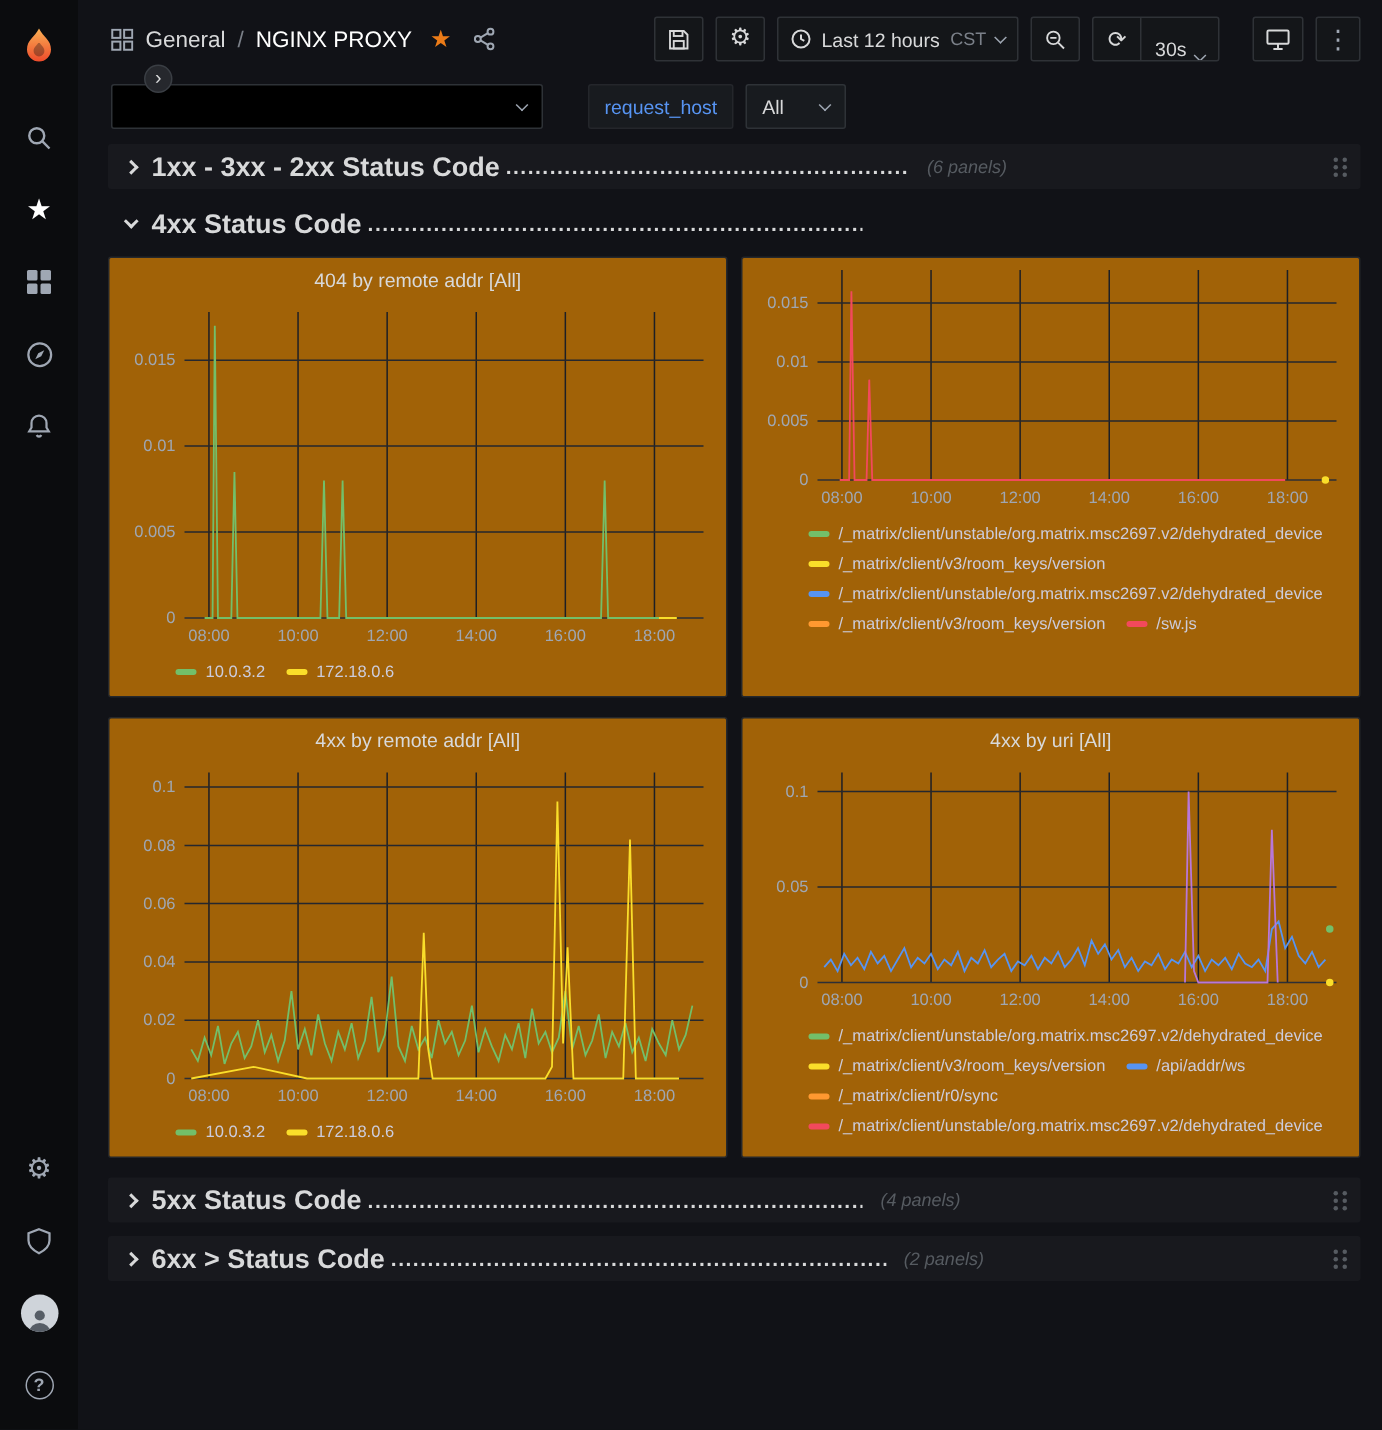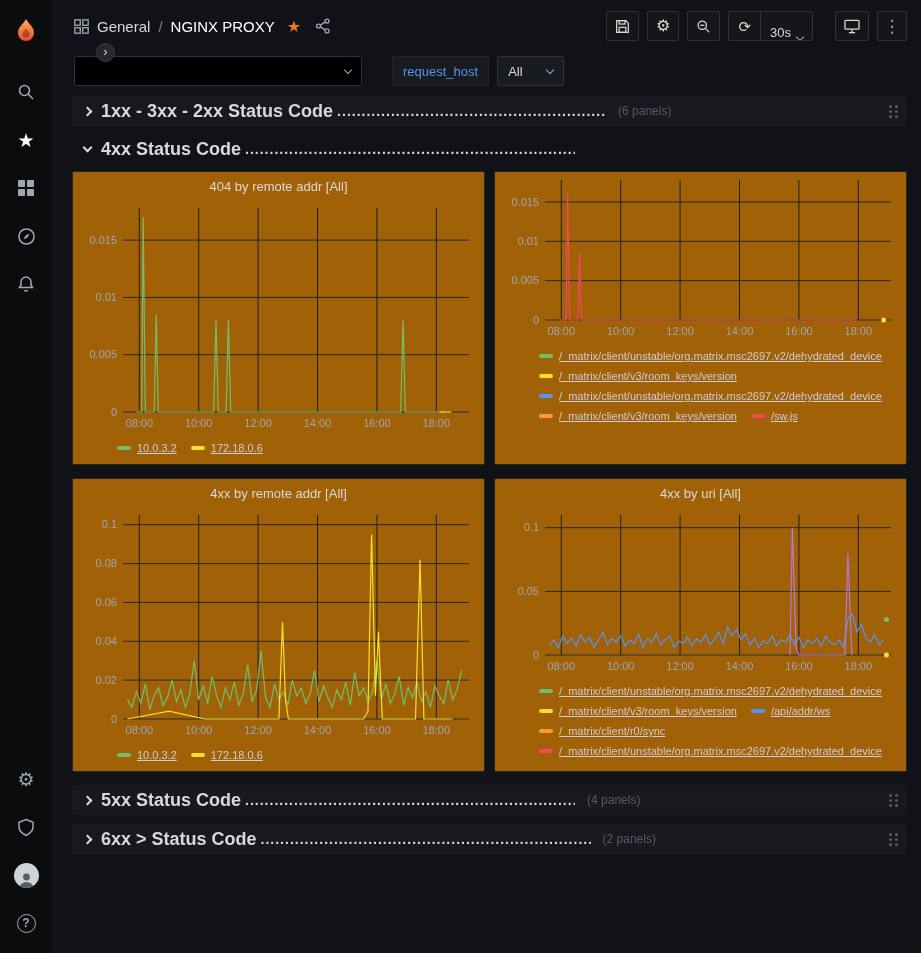--- a/index.html
+++ b/index.html
@@ -47,33 +47,33 @@
   .var-black { width:288px; height:30px; background:#000000; border:1px solid #2e3237; border-radius:2px; display:flex; align-items:center; justify-content:flex-end; padding:0 10px; cursor:pointer; }
   .var-box { height:30px; display:inline-flex; align-items:center; gap:24px; padding:0 10px; background:#181b1f; border:1px solid #2e3237; border-radius:2px; color:#d8d9da; cursor:pointer; }
   .gap16 { width:14px; }
 
   
   .dash { flex:1; padding:6px 14px 0 20px; overflow:hidden; }
   .rowstrip { height:30px; background:#18191e; border-radius:2px; display:flex; align-items:center; padding:0 8px 0 12px; margin-bottom:9px; cursor:pointer; }
   .rowhead { height:28px; display:flex; align-items:center; padding:0 8px 0 12px; margin:4px 0 8px; cursor:pointer; }
   .row-title { font-size:18px; font-weight:bold; color:#d8d9da; margin-left:10px; white-space:nowrap; }
   .row-leader { font-size:14px; font-weight:bold; color:#d8d9da; letter-spacing:1px; margin-left:4px; overflow:hidden; white-space:nowrap; max-width:330px; }
-  .row-count { font-size:12px; color:#565b61; margin-left:12px; white-space:nowrap; }
+  .row-count { font-size:12px; font-style:italic; color:#565b61; margin-left:12px; white-space:nowrap; }
   .chev-r { width:7px; height:7px; border-right:2px solid #d8d9da; border-bottom:2px solid #d8d9da; transform:rotate(-45deg); flex-shrink:0; }
   .chev-d { width:7px; height:7px; border-right:2px solid #d8d9da; border-bottom:2px solid #d8d9da; transform:rotate(45deg); flex-shrink:0; margin-top:-3px; }
   .drag-dots { margin-left:auto; width:12px; height:16px; position:relative; cursor:grab; }
   .drag-dots::before { content:""; position:absolute; left:2px; top:2px; width:3px; height:3px; border-radius:50%; background:#565b61;
       box-shadow:6px 0 #565b61, 0 5px #565b61, 6px 5px #565b61, 0 10px #565b61, 6px 10px #565b61; }
 
   .panel-grid { display:grid; grid-template-columns:1fr 1fr; gap:9px; margin-bottom:13px; }
   .panel { height:294px; background:#a16207; border:1px solid #25272b; border-radius:2px; padding:0 8px; overflow:hidden; }
   .panel-title { height:28px; display:flex; align-items:center; justify-content:center; font-size:13px; font-weight:500; color:#d8d9da; cursor:pointer; }
   .legend { display:flex; flex-wrap:wrap; align-items:flex-start; padding:4px 2px 0 36px; overflow:hidden; }
   .legend.tall { max-height:92px; }
-  .legend-item { display:inline-flex; align-items:center; margin:0 14px 2px 0; height:18px; font-size:11px; color:#ccccdc; cursor:pointer; white-space:nowrap;text-decoration:underline; }
+  .legend-item { display:inline-flex; align-items:center; margin:0 14px 2px 0; height:18px; font-size:11px; color:#ccccdc; cursor:pointer; white-space:nowrap; }
   .sw { display:inline-block; width:14px; height:4px; border-radius:2px; margin-right:6px; flex-shrink:0; }
 </style>
 </head>
 <body>
 
 <div class="sidebar">
   <div class="logo-wrap">
     <svg width="30" height="30" viewBox="0 0 30 30">
       <defs>
           <linearGradient id="lg" x1="0" y1="0" x2="0" y2="1">
@@ -167,20 +167,29 @@
     <div class="toolbar">
       <div class="tb-btn">
         <svg width="15" height="15" viewBox="0 0 18 18" fill="none" stroke="#d8d9da" stroke-width="1.5">
           <path d="M2 2 H13 L16 5 V16 H2 Z"></path>
             <rect x="5" y="2" width="7" height="4"></rect>
             <rect x="5" y="10" width="8" height="6"></rect>
         </svg>
       </div>
       <div class="tb-btn">
         <span class="gear-glyph" style="font-size:16px;color:#d8d9da">⚙</span>
+      </div>
+      <div class="tb-btn">
+        <svg width="14" height="14" viewBox="0 0 16 16" fill="none" stroke="#d8d9da" stroke-width="1.5">
+          <circle cx="8" cy="8" r="6.5"></circle>
+            <path d="M8 4.5 V8 L10.5 9.5"></path>
+        </svg>
+        <span>Last 12 hours</span>
+        <span class="tz">CST</span>
+        <span class="cv"></span>
       </div>
       <div class="tb-btn">
         <svg width="15" height="15" viewBox="0 0 18 18" fill="none" stroke="#d8d9da" stroke-width="1.5">
           <circle cx="7.5" cy="7.5" r="5"></circle>
             <line x1="11.3" y1="11.3" x2="16" y2="16"></line>
             <line x1="5" y1="7.5" x2="10" y2="7.5"></line>
         </svg>
       </div>
       <div class="tb-group">
         <span class="seg">

